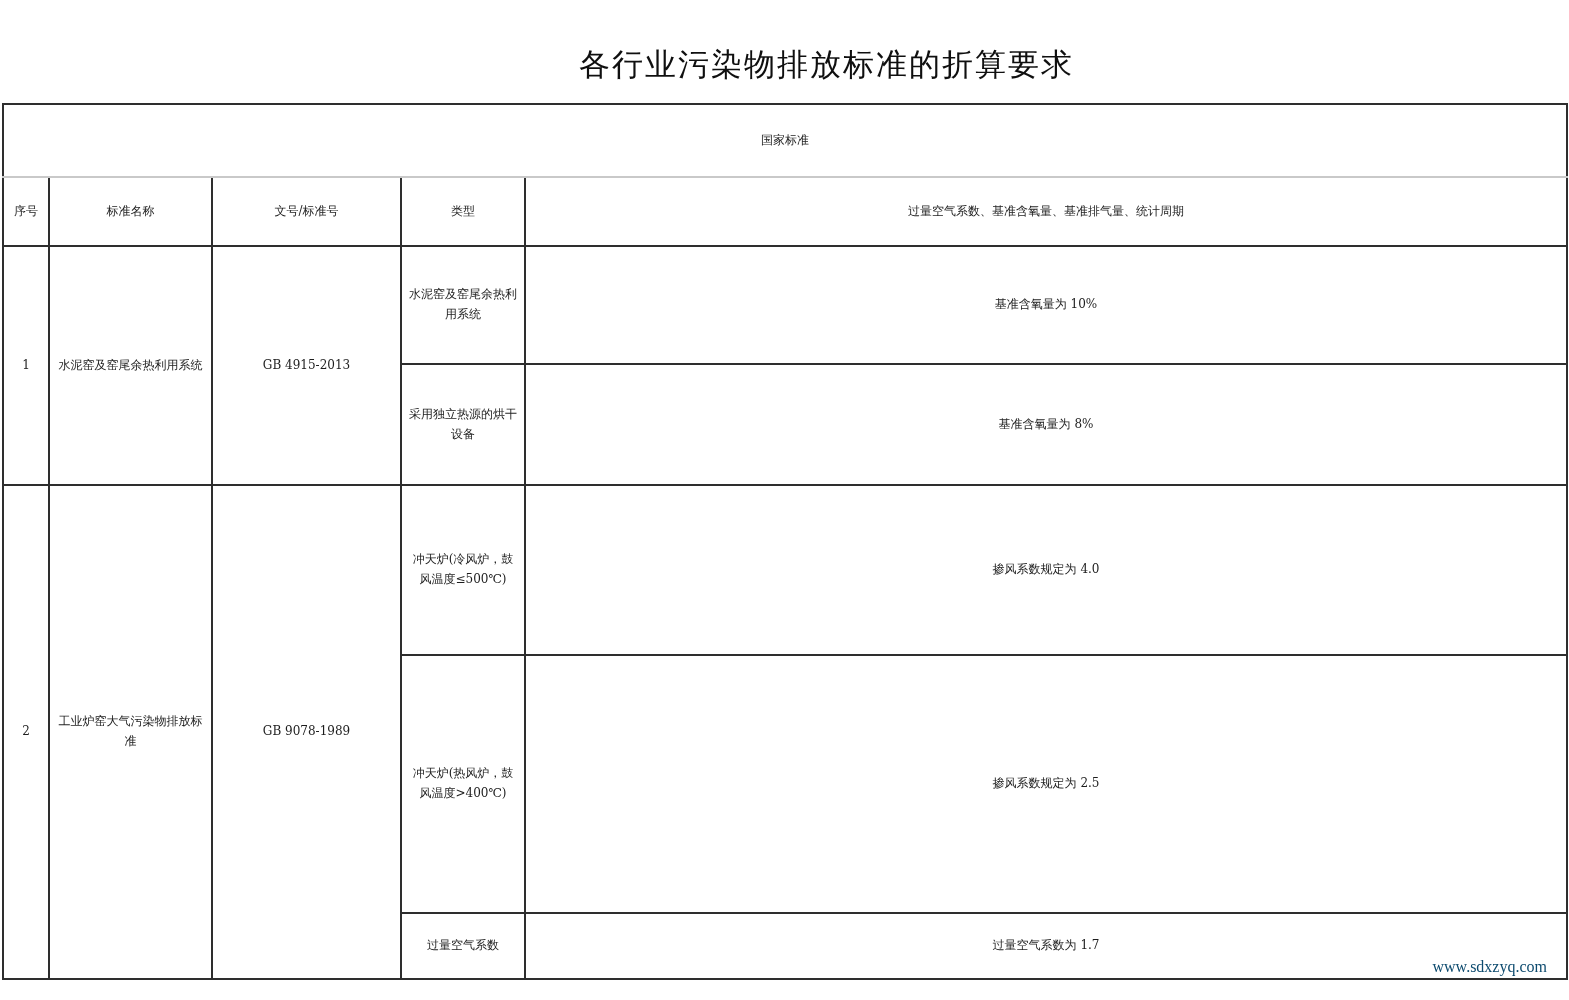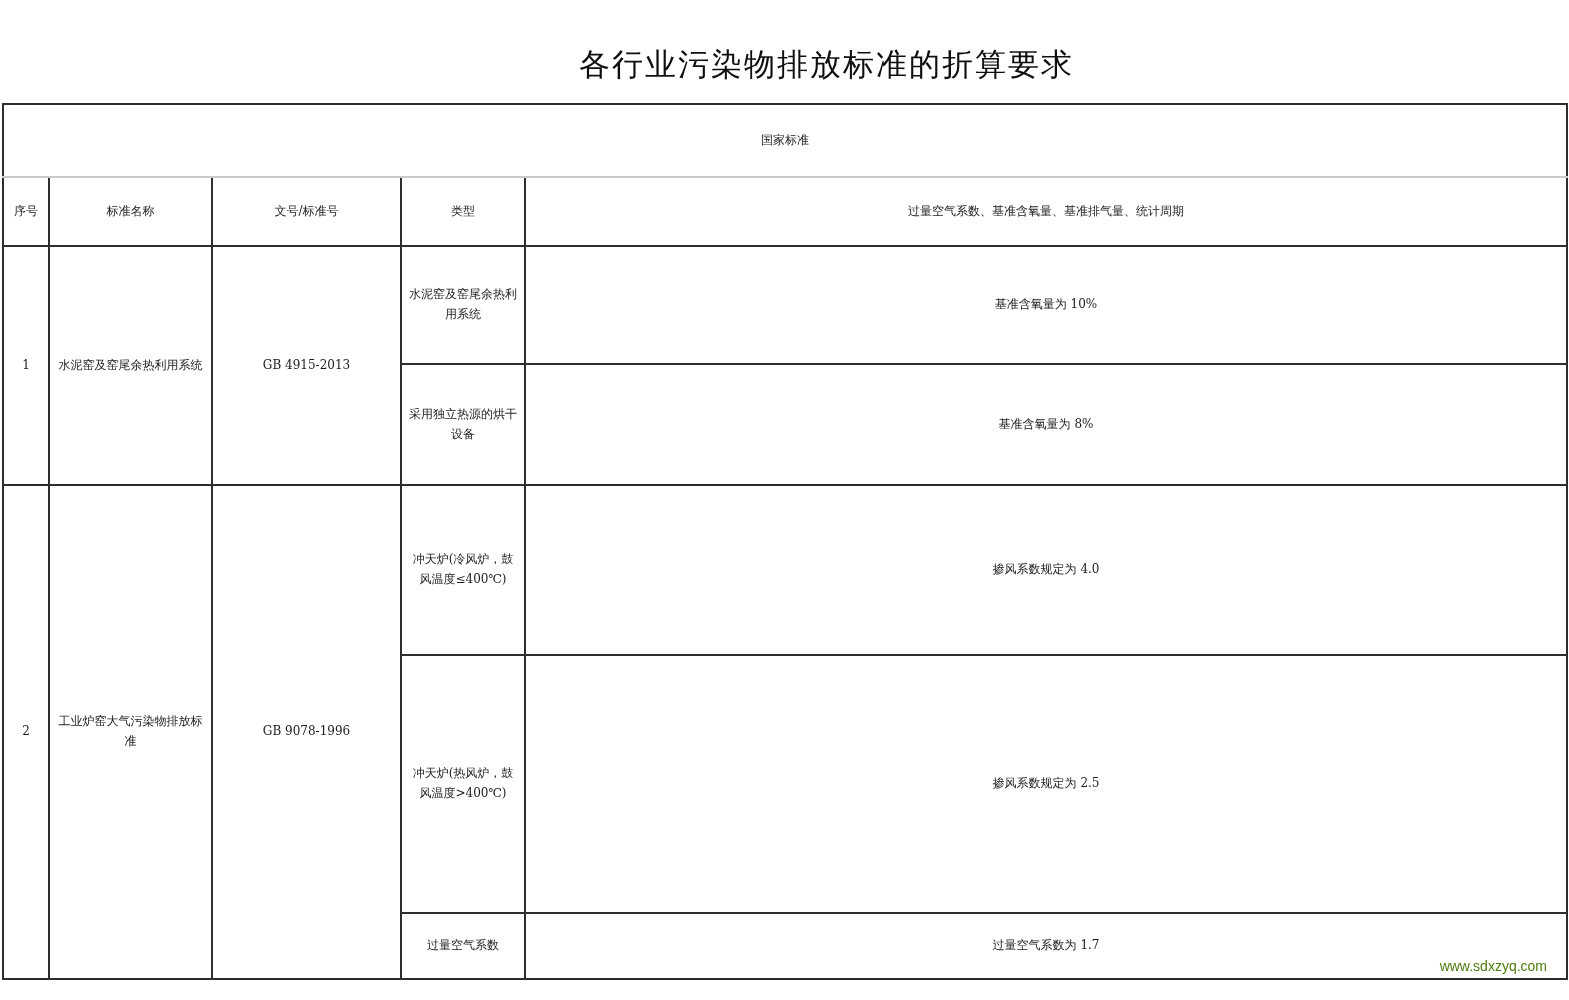--- a/index.html
+++ b/index.html
@@ -55,23 +55,23 @@
   tr.row-1a { height: 118px; }
   tr.row-1b { height: 121px; }
   tr.row-2a { height: 170px; }
   tr.row-2b { height: 258px; }
   tr.row-2c { height: 66px; }
   td.type-cell { line-height: 1.8; }
   .watermark {
     position: absolute;
     top: 958px;
     right: 22px;
-    font-family: Liberation Sans, sans-serif;
-    font-size: 14px;
-    color: #4d7c0f;
+    font-family: Liberation Serif, serif;
+    font-size: 16px;
+    color: #0c4a6e;
   }
 </style>
 </head>
 <body>
 
 <div class="doc-title">各行业污染物排放标准的折算要求</div>
 
 <table class="std-table">
   <colgroup>
     <col style="width:46px">
@@ -98,22 +98,22 @@
       <td class="type-cell">水泥窑及窑尾余热利用系统</td>
       <td>基准含氧量为 10%</td>
     </tr>
     <tr class="row-1b">
       <td class="type-cell">采用独立热源的烘干设备</td>
       <td>基准含氧量为 8%</td>
     </tr>
     <tr class="row-2a">
       <td rowspan="3">2</td>
       <td rowspan="3">工业炉窑大气污染物排放标准</td>
-      <td rowspan="3">GB 9078-1996</td>
-      <td class="type-cell">冲天炉(冷风炉，鼓风温度≤400℃)</td>
+      <td rowspan="3">GB 9078-1989</td>
+      <td class="type-cell">冲天炉(冷风炉，鼓风温度≤500℃)</td>
       <td>掺风系数规定为 4.0</td>
     </tr>
     <tr class="row-2b">
       <td class="type-cell">冲天炉(热风炉，鼓风温度&gt;400℃)</td>
       <td>掺风系数规定为 2.5</td>
     </tr>
     <tr class="row-2c">
       <td class="type-cell">过量空气系数</td>
       <td>过量空气系数为 1.7</td>
     </tr>

